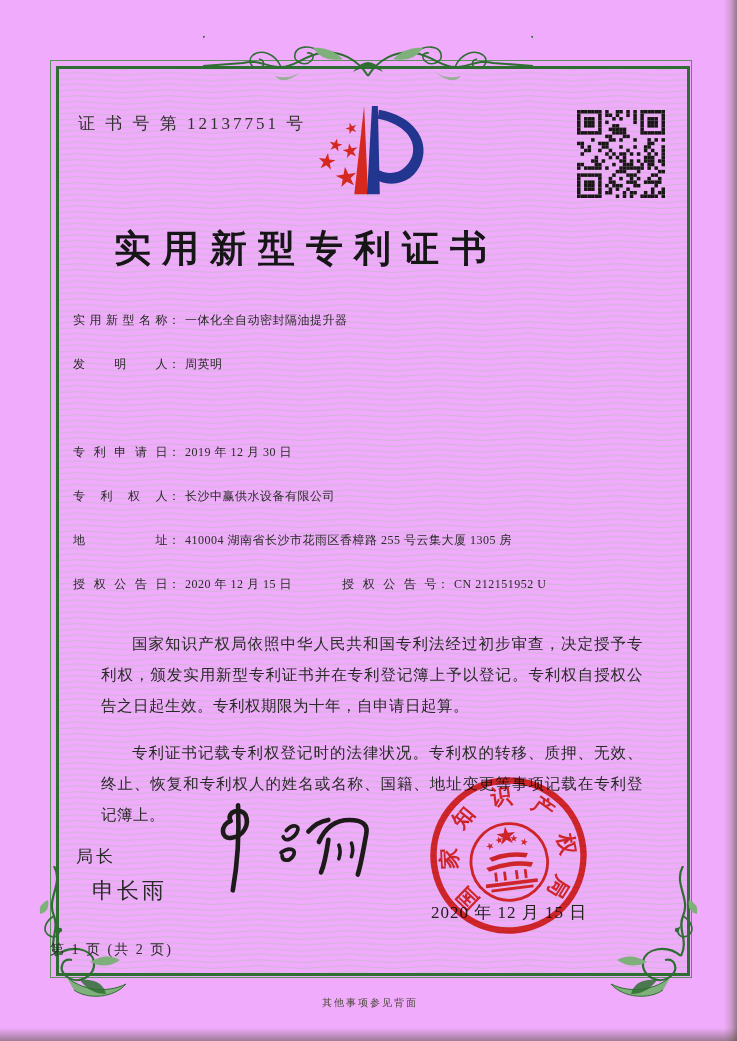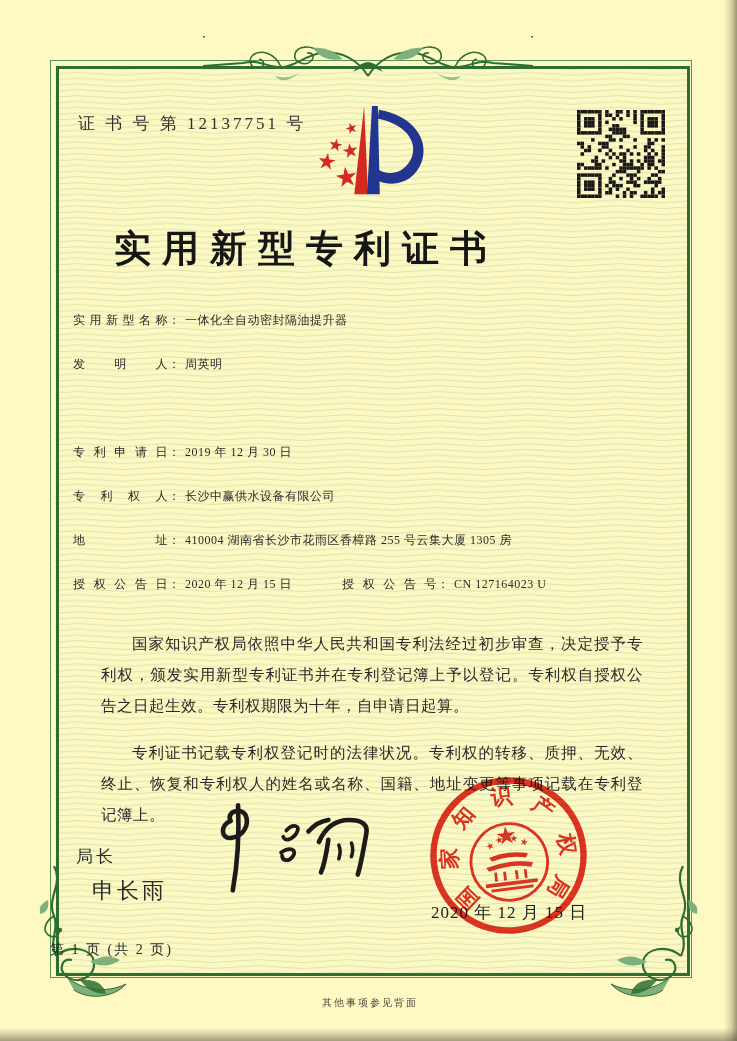--- a/index.html
+++ b/index.html
@@ -1,17 +1,17 @@
 <!DOCTYPE html>
 <html><head>
 <meta charset="utf-8">
 <style>
   html,body{margin:0;padding:0;}
   body{width:737px;height:1041px;background:#6f6a5e;font-family:"Liberation Serif","DejaVu Serif",serif;}
-  #page{position:relative;width:737px;height:1041px;background:#fef9c3;overflow:hidden;}
+  #page{position:relative;width:737px;height:1041px;background:#f0abfc;overflow:hidden;}
   
   .edge-r{position:absolute;right:0;top:0;bottom:0;width:13px;background:linear-gradient(to right,rgba(120,110,85,0),rgba(120,110,85,.28) 55%,rgba(90,84,66,.6));z-index:40;pointer-events:none;}
   .edge-b{position:absolute;left:0;right:0;bottom:0;height:13px;background:linear-gradient(to bottom,rgba(120,110,85,0),rgba(90,84,66,.55));z-index:40;pointer-events:none;}
   
   .guilloche{position:absolute;left:55px;top:65px;width:632px;height:908px;z-index:1;opacity:.6;}
   
   .frame-outer{position:absolute;left:50px;top:60px;width:640px;height:916px;border:1.5px solid #5a9158;z-index:2;}
   .frame-inner{position:absolute;left:56px;top:66px;width:628px;height:904px;border:3px solid #2f6e33;z-index:2;}
   .orn{position:absolute;z-index:3;}
   
@@ -407,21 +407,21 @@
   <div class="frow" style="top:444px">
     <span class="flabel">专利申请日</span><span class="fcolon">：</span><span class="fvalue">2019 年 12 月 30 日</span>
   </div>
   <div class="frow" style="top:488px">
     <span class="flabel">专利权人</span><span class="fcolon">：</span><span class="fvalue">长沙中赢供水设备有限公司</span>
   </div>
   <div class="frow" style="top:532px">
     <span class="flabel">地址</span><span class="fcolon">：</span><span class="fvalue">410004 湖南省长沙市花雨区香樟路 255 号云集大厦 1305 房</span>
   </div>
   <div class="frow" style="top:576px">
-    <span class="flabel">授权公告日</span><span class="fcolon">：</span><span class="fvalue">2020 年 12 月 15 日</span><span class="fgroup2"><span class="flabel">授权公告号</span><span class="fcolon">：</span><span class="fvalue">CN 127164023 U</span></span>
+    <span class="flabel">授权公告日</span><span class="fcolon">：</span><span class="fvalue">2020 年 12 月 15 日</span><span class="fgroup2"><span class="flabel">授权公告号</span><span class="fcolon">：</span><span class="fvalue">CN 212151952 U</span></span>
   </div>
 
   <div class="bodytext">
     <p>国家知识产权局依照中华人民共和国专利法经过初步审查，决定授予专利权，颁发实用新型专利证书并在专利登记簿上予以登记。专利权自授权公告之日起生效。专利权期限为十年，自申请日起算。</p>
     <p>专利证书记载专利权登记时的法律状况。专利权的转移、质押、无效、终止、恢复和专利权人的姓名或名称、国籍、地址变更等事项记载在专利登记簿上。</p>
   </div>
 
   <div class="sig-title">局长</div>
   <div class="sig-name">申长雨</div>
   <svg class="sig-script" viewBox="0 0 200 100">

